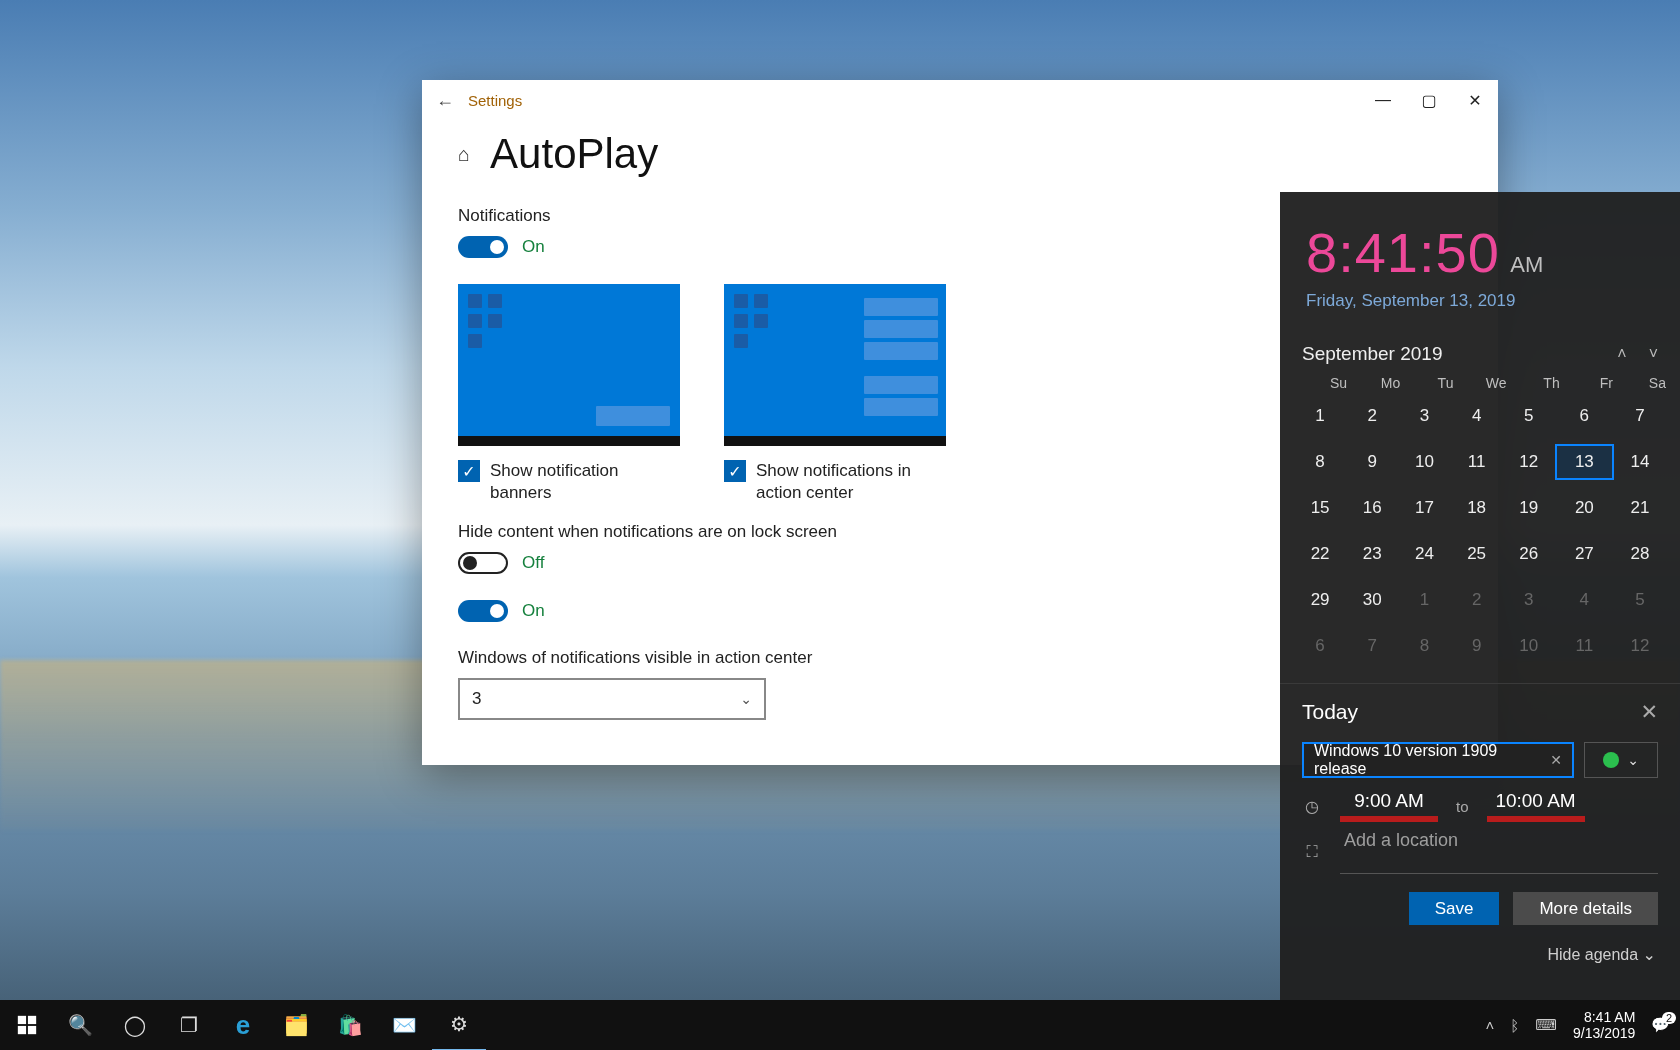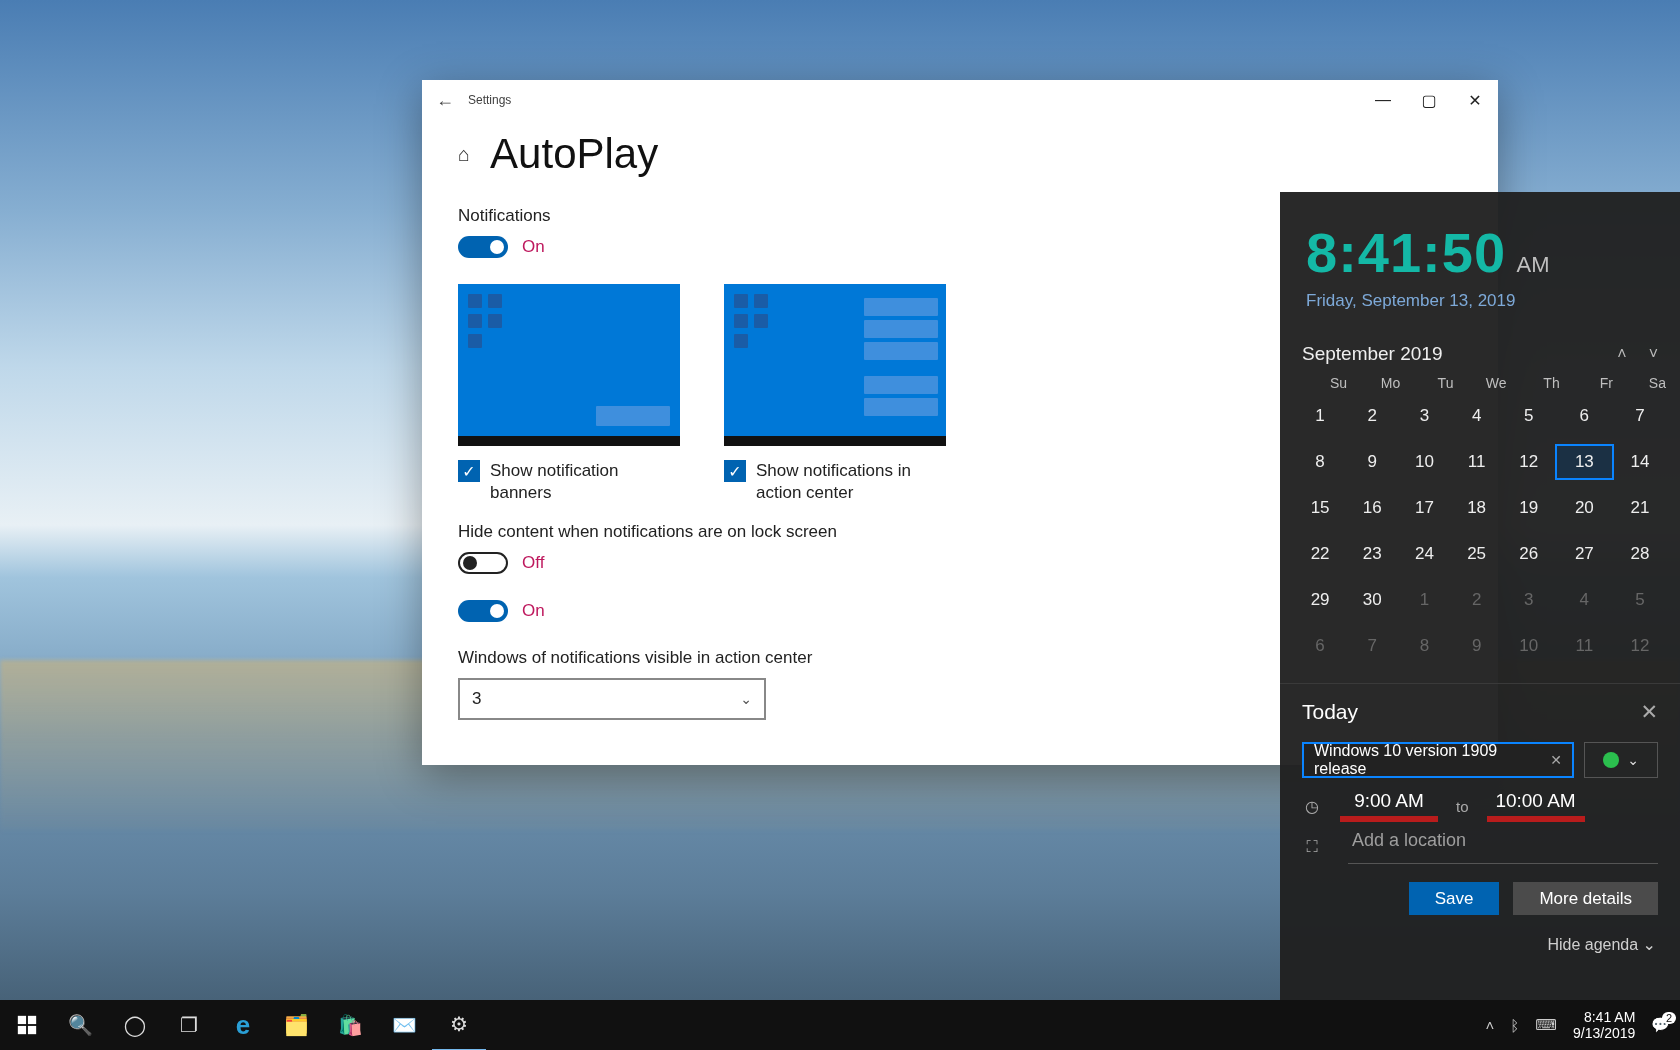--- a/index.html
+++ b/index.html
@@ -8,53 +8,53 @@
     background: linear-gradient(to bottom, #4a7db3 0%, #86aed1 20%, #bfd8ea 35%, #e8f0f5 50%, #a0c4dd 55%, #7096b6 70%, #5c7d99 85%, #3e5669 100%);
   }
   
   .sand { position:absolute; left:0; right:0; bottom:220px; height:170px; background:linear-gradient(to bottom, rgba(205,178,120,0.6), rgba(120,140,150,0.2)); filter:blur(2px);}
   
   .win {
     position:absolute; background:#fff; box-shadow:0 10px 40px rgba(0,0,0,0.35);
   }
   .titlebar { height:40px; display:flex; align-items:center; }
   .titlebar .back { width:46px; height:40px; display:flex; align-items:center; justify-content:center; color:#444; font-size:18px; }
-  .titlebar .title { font-size:12px; color:#404040; }
+  .titlebar .title { font-size:15px; color:#a16207; }
   .winbtn { width:46px; height:40px; display:flex; align-items:center; justify-content:center; color:#222; }
   .win-content { padding:10px 36px 30px 36px; }
   .page-head { display:flex; align-items:center; gap:20px; margin-bottom:28px; }
   .home-icon { font-size:20px; color:#333; }
   .page-title { font-size:42px; font-weight:350; color:#111; }
   .label { font-size:17px; color:#222; margin-bottom:10px; }
   .toggle-row { display:flex; align-items:center; gap:14px; margin-bottom:26px; }
   .toggle { width:50px; height:22px; border-radius:11px; position:relative; }
   .toggle.on { background:#0063b1; }
   .toggle.off { background:#fff; border:2px solid #222; box-sizing:border-box; }
   .knob { position:absolute; width:14px; height:14px; border-radius:50%; top:4px; }
   .toggle.on .knob { background:#fff; right:4px; }
   .toggle.off .knob { background:#222; left:3px; top:2px; }
-  .toggle-label { font-size:17px; color:#be185d; }
+  .toggle-label { font-size:17px; color:#15803d; }
   .previews { display:flex; gap:44px; margin-bottom:18px; }
   .preview { width:222px; }
   .preview-box { height:152px; background:#0078d7; position:relative; border-bottom:10px solid #111; margin-bottom:14px; }
   .stub { position:absolute; background:#1a5ca6; border-radius:1px; }
   .stub.light { background:#3f8fdd; }
   .check-row { display:flex; gap:10px; align-items:flex-start; }
   .checkbox { width:22px; height:22px; background:#0063b1; color:#fff; display:flex; align-items:center; justify-content:center; font-size:16px; flex:none; }
   .check-label { font-size:17px; color:#222; line-height:1.3; }
   .section { margin-top:10px; }
   .combo { width:308px; height:42px; border:2px solid #888; display:flex; align-items:center; justify-content:space-between; padding:0 12px; box-sizing:border-box; color:#222; font-size:17px; }
   .chev { font-size:14px; color:#555; }
 
   
   .flyout {
     position:absolute; right:0; width:400px; background:rgba(32,32,32,0.96); color:#eee;
   }
   .clock-block { padding:28px 26px 18px; }
-  .clock-time { font-size:56px; font-weight:700; color:#14b8a6; letter-spacing:1px; }
+  .clock-time { font-size:56px; font-weight:400; color:#ec4899; letter-spacing:1px; }
   .ampm { font-size:22px; color:#bfbfbf; margin-left:6px; }
   .clock-date { font-size:17px; color:#7da9d8; margin-top:6px; }
   .month-row { display:flex; align-items:center; justify-content:space-between; padding:14px 22px 4px; font-size:19px; color:#eee; }
   .month-nav { display:flex; gap:22px; font-size:16px; color:#bbb; }
   .dow { display:grid; grid-template-columns:repeat(7,1fr); padding:6px 14px 2px; }
   .dow div { text-align:right; color:#bfbfbf; font-size:14px; }
   .grid { display:grid; grid-template-columns:repeat(7,1fr); padding:0 14px 14px; }
   .cell { height:46px; display:flex; align-items:center; justify-content:center; font-size:17px; color:#eee; }
   .cell.dim { color:#666; }
   .cell.today span { border:2px solid #0a84ff; padding:6px 18px; background:#1b3044; }
@@ -62,21 +62,21 @@
   .today-head { display:flex; justify-content:space-between; align-items:center; font-size:21px; color:#fff; margin-bottom:18px; }
   .event-row { display:flex; gap:10px; align-items:stretch; margin-bottom:12px; }
   .event-title { flex:1; border:2px solid #0a84ff; background:#222; height:36px; display:flex; align-items:center; justify-content:space-between; padding:0 10px; font-size:16px; color:#fff; box-sizing:border-box; }
   .event-title .x { color:#aaa; font-size:14px; }
   .cal-select { width:72px; border:1px solid #555; display:flex; align-items:center; justify-content:center; gap:8px; }
   .dot { width:16px; height:16px; border-radius:50%; background:#2bbf4e; }
   .time-row, .loc-row { display:flex; align-items:center; gap:18px; margin:8px 0; }
   .field-icon { width:20px; text-align:center; color:#aaa; font-size:16px; }
   .time-val { color:#fff; font-size:19px; border-bottom:6px solid #b91c1c; padding:0 6px 4px; min-width:86px; text-align:center; }
   .to { color:#aaa; font-size:15px; }
-  .loc-input { color:#9e9e9e; font-size:18px; border-bottom:1px solid #555; flex:1; padding:0 4px 12px;margin-left:8px; }
+  .loc-input { color:#9e9e9e; font-size:18px; border-bottom:1px solid #555; flex:1; padding:0 4px 22px; }
   .btn-row { display:flex; justify-content:flex-end; gap:14px; margin-top:18px; }
   .btn { height:33px; padding:0 26px; display:flex; align-items:center; justify-content:center; font-size:17px; }
   .btn.primary { background:#0063b1; color:#fff; }
   .btn.secondary { background:#4b4b4b; color:#fff; }
   .hide-agenda { text-align:right; color:#cfcfcf; font-size:16px; padding:10px 24px 16px; }
 
   
   .taskbar { position:absolute; left:0; right:0; bottom:0; height:50px; background:#111; display:flex; align-items:center; color:#fff; }
   .tbtn { width:54px; height:50px; display:flex; align-items:center; justify-content:center; font-size:20px; color:#ddd; }
   .tbtn svg { width:22px; height:22px; fill:#fff; }

